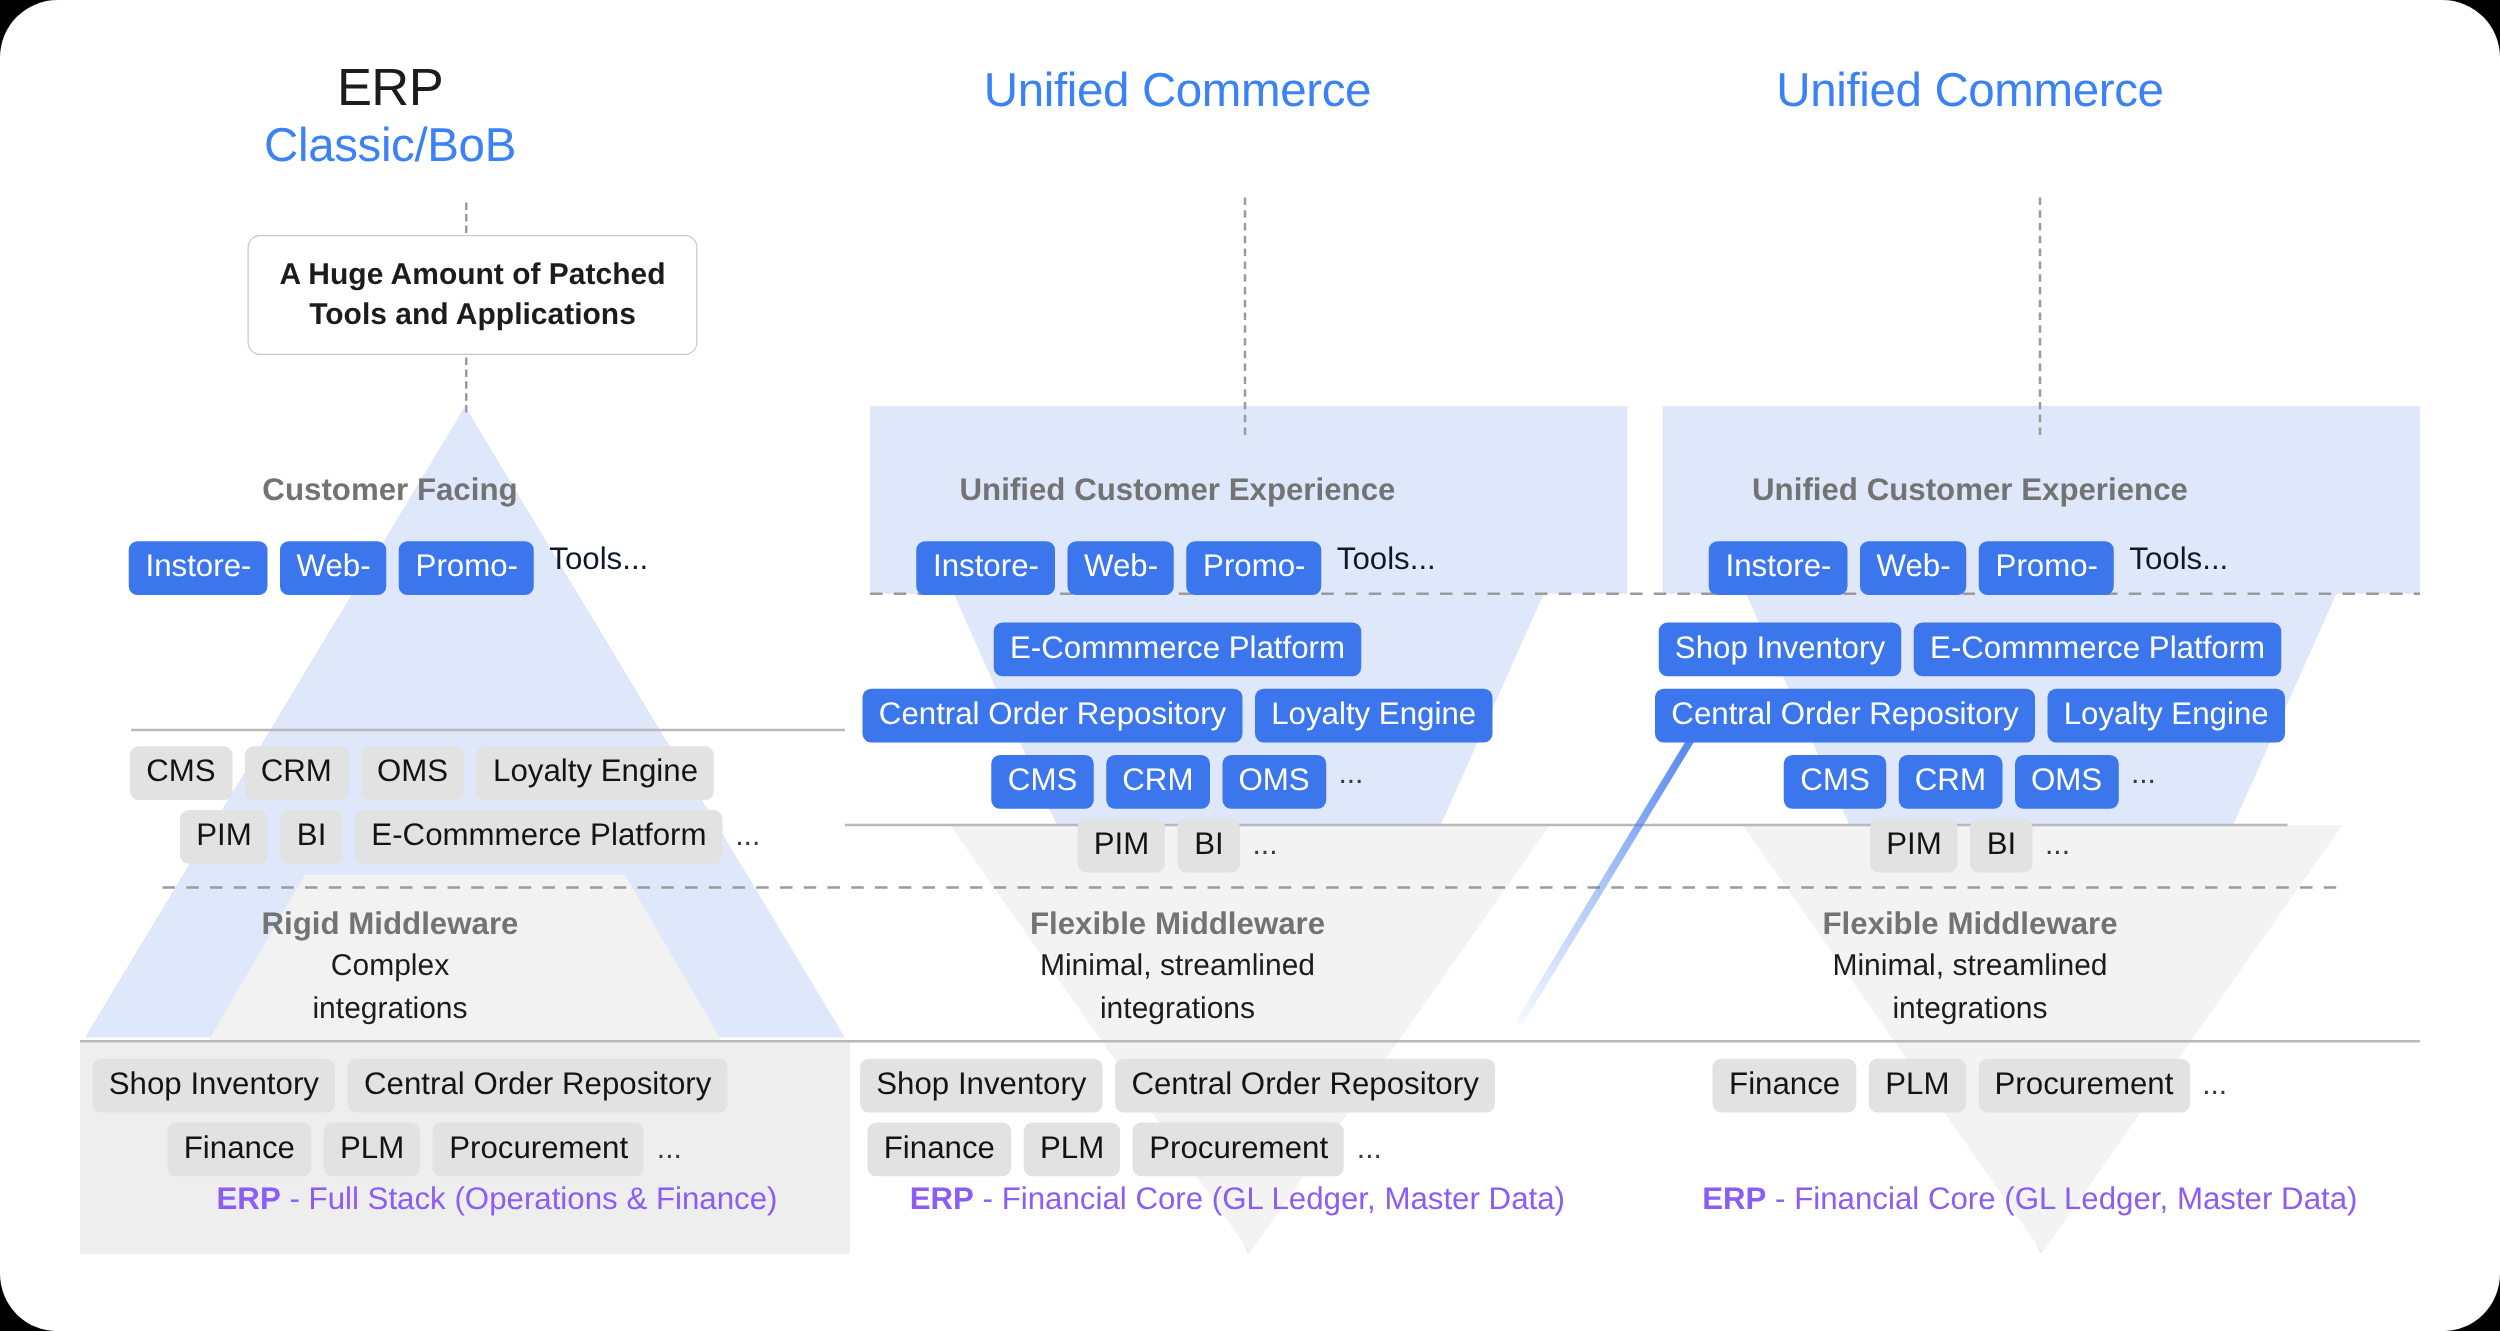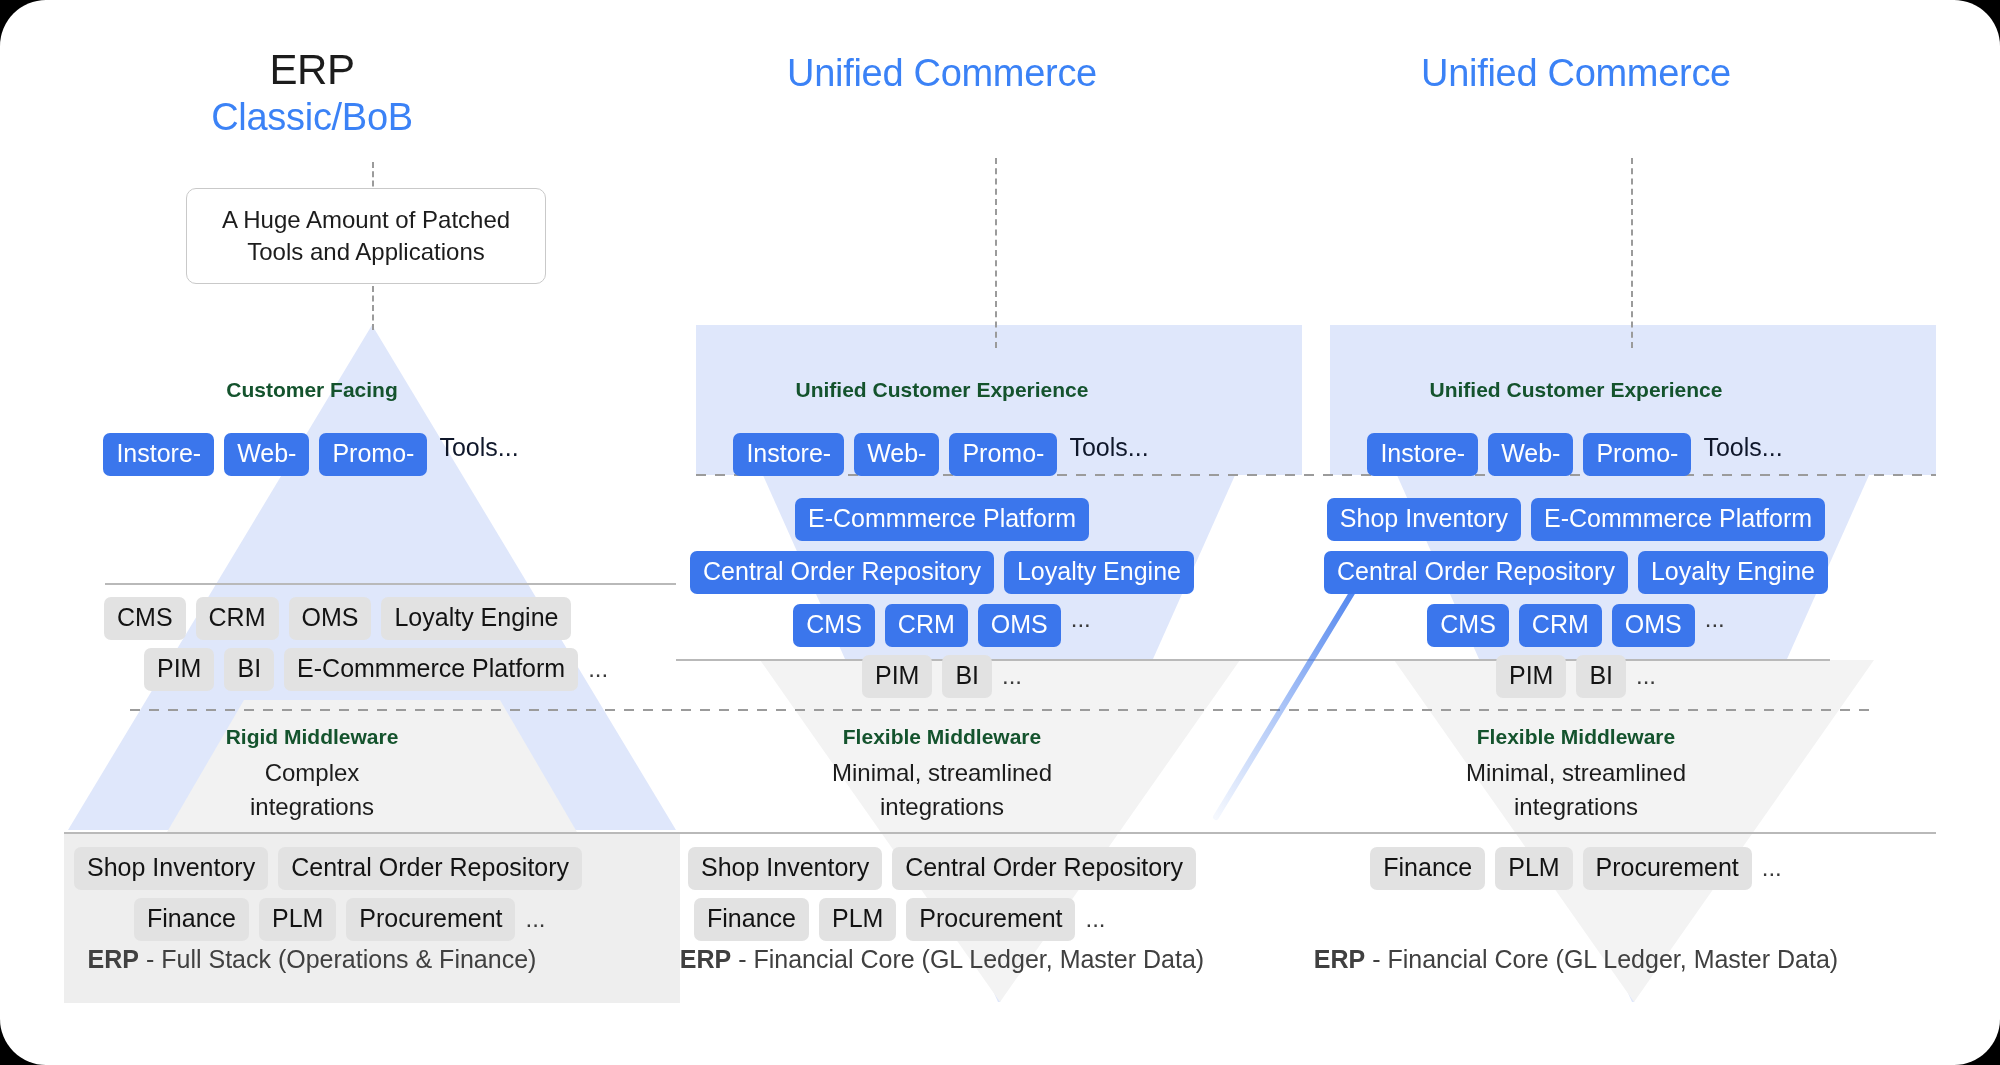--- a/index.html
+++ b/index.html
@@ -41,21 +41,21 @@
     border: 1.5px solid #c9c9c9; border-radius: 10px;
     background:#fff;
     display:flex; align-items:center; justify-content:center;
     text-align:center; font-size: 24px; color:#1c1c1c; line-height: 1.35;
     padding: 4px 10px;
   }
 
   
   .cap {
     position:absolute; width:620px; text-align:center;
-    font-size: 21px; font-weight:700; color:#14532d;
+    font-size: 25px; font-weight:700; color:#737373;
   }
   .cap.light { font-weight: 400; }
   .sub-line { font-size: 24px; font-weight:400; color:#1c1c1c; line-height:1.12; }
 
   
   .chiprow {
     position:absolute; width:620px;
     display:flex; align-items:center; justify-content:center;
     gap: 10px; flex-wrap: nowrap;
   }
@@ -63,22 +63,22 @@
     border-radius: 7px; padding: 6px 13px 8px 13px;
     font-size: 25px; line-height: 1.15; white-space: nowrap;
   }
   .chip.blue { background:#3b76ec; color:#fff;margin-top:12px; }
   .chip.gray { background:#e2e2e2; color:#131313; }
   .chip.plainblue { background:transparent; color:#0f172a; padding-left:2px; padding-right:2px; }
   .chip.ell { background:transparent; color:#3a3a3a; padding-left:0px; padding-right:0px; font-size:24px; }
 
   
   .erp-line {
-    position:absolute; width:620px; text-align:center;
-    font-size: 25px; color:#404040;
+    position:absolute; width:620px; text-align:right;
+    font-size: 25px; color:#8b5cf6;
   }
   .erp-line b { font-weight: 700; }
 
   
   .vconn {
     position:absolute; width:0; border-left: 2.5px dashed #9b9b9b;
   }
 </style>
 </head>
 <body>
@@ -120,21 +120,21 @@
   </svg>
 
   <div class="col" id="col1">
     <div class="hdr" style="top:48px;">
       <div class="hdr-title">ERP</div>
       <div class="hdr-sub">Classic/BoB</div>
     </div>
 
     <div class="vconn" style="left:370px; top:162px; height:52px;"></div>
 
-    <div class="patch-box" style="left:184px; top:188px;">A Huge Amount of Patched Tools and Applications</div>
+    <div class="patch-box" style="left:196px; top:188px;font-weight:bold;">A Huge Amount of Patched Tools and Applications</div>
 
     <div class="vconn" style="left:370px; top:286px; height:44px;"></div>
 
     <div class="cap" style="top:378px;">Customer Facing</div>
 
     <div class="chiprow" style="top:421px;">
       <span class="chip blue">Instore-</span>
       <span class="chip blue">Web-</span>
       <span class="chip blue">Promo-</span>
       <span class="chip plainblue">Tools...</span>

